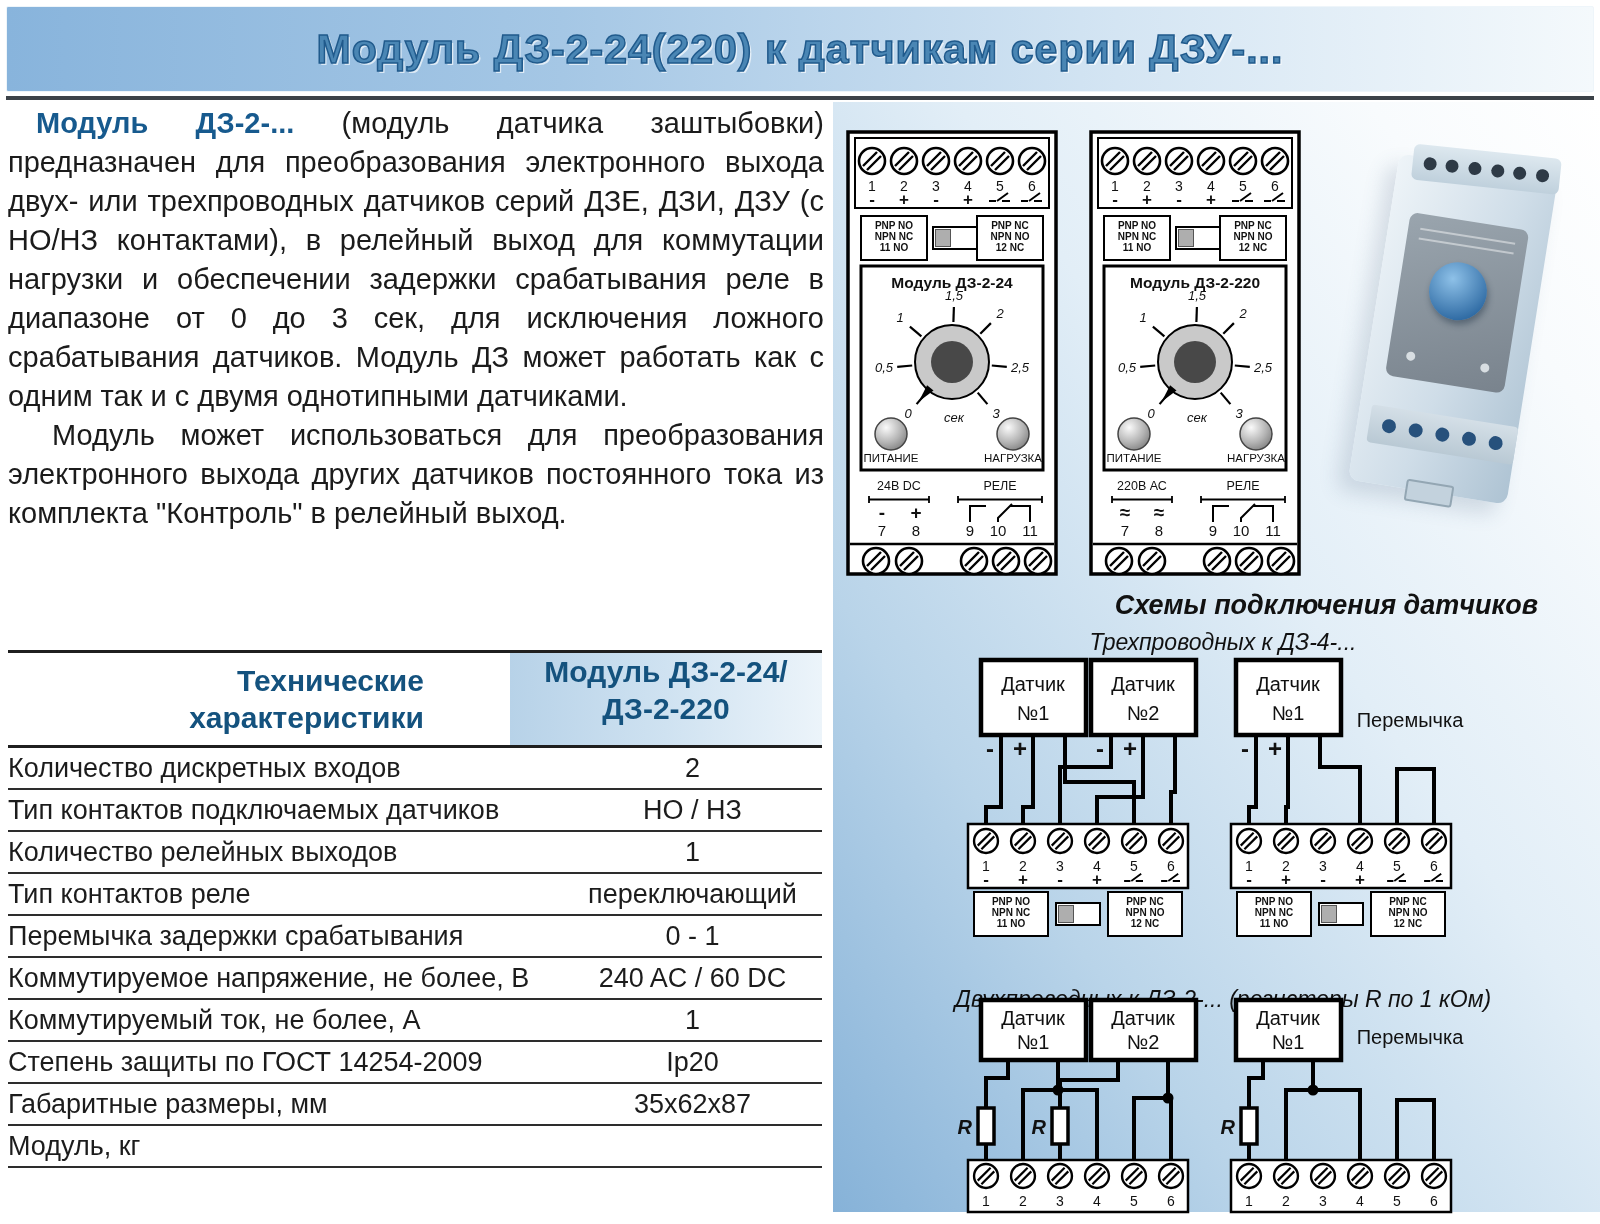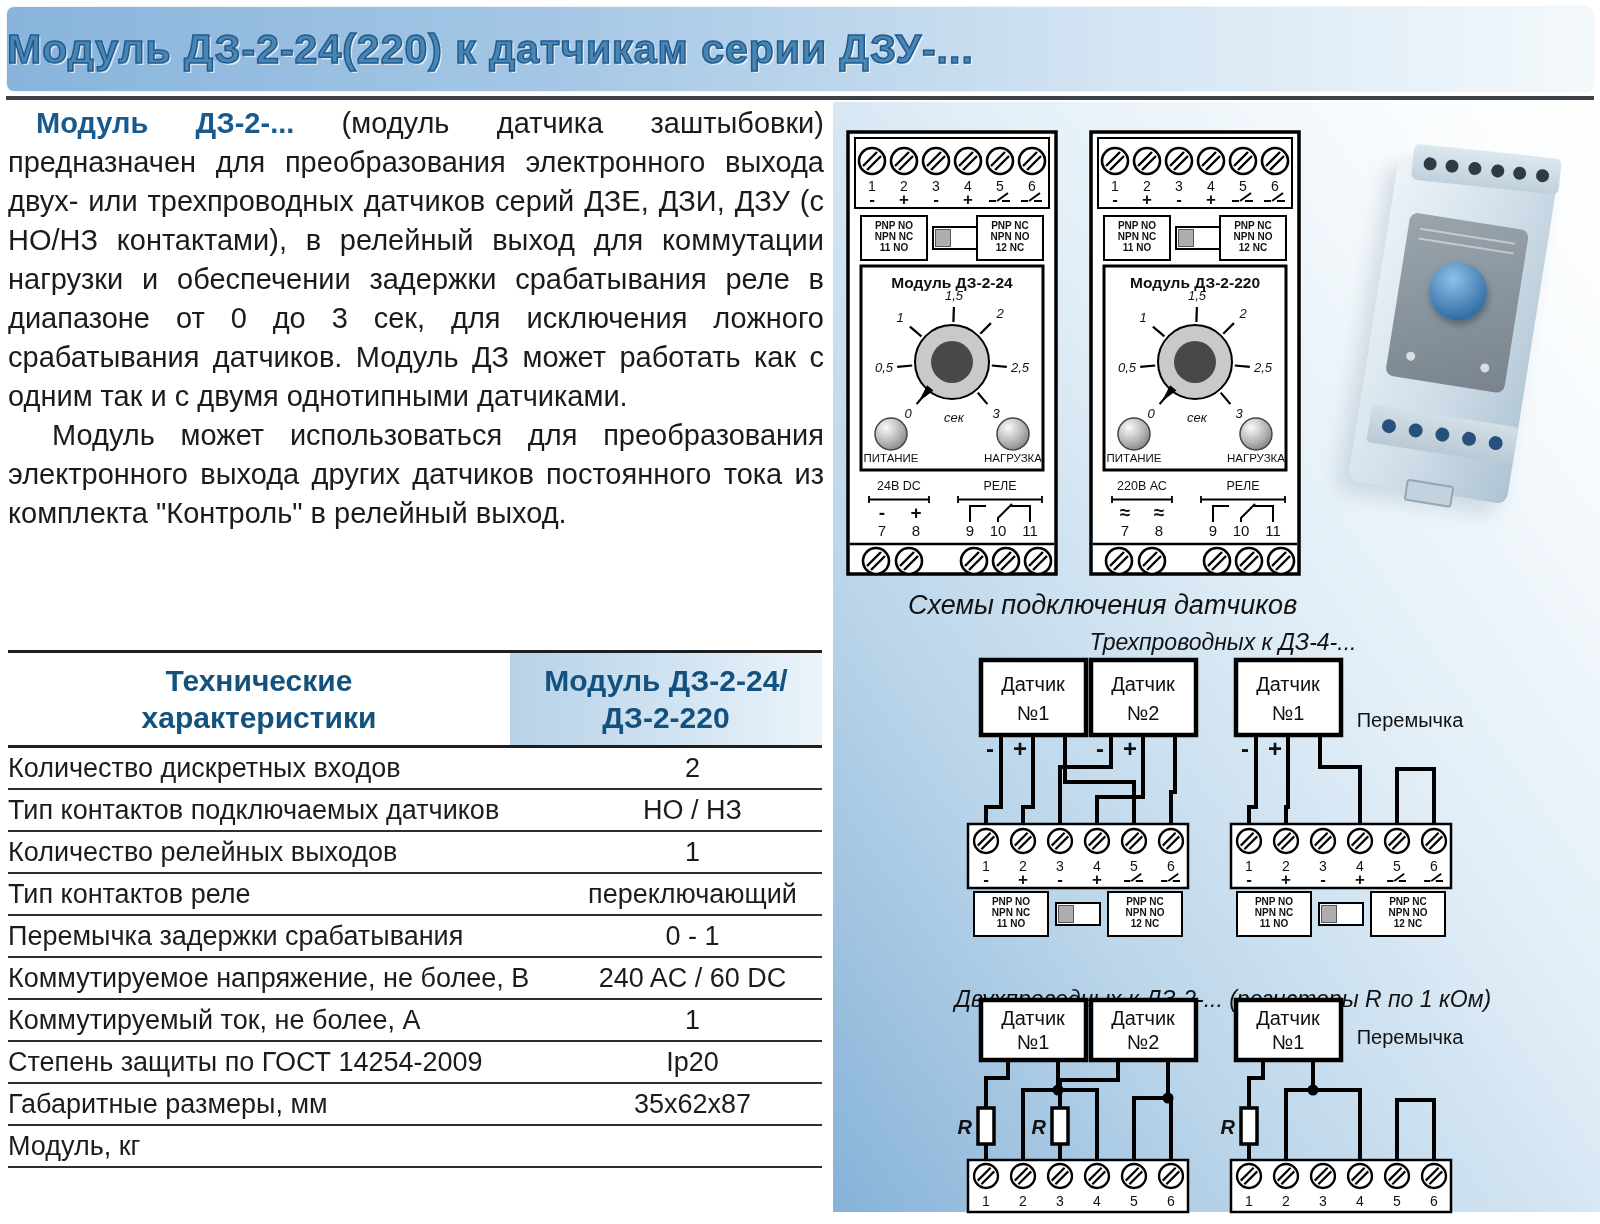--- a/index.html
+++ b/index.html
@@ -2,52 +2,52 @@
 <html><head>
 <meta charset="utf-8">
 <style>
   html,body{margin:0;padding:0;background:#fff;}
   .page{position:relative;width:1600px;height:1224px;background:#fff;overflow:hidden;
         font-family:"Liberation Sans",sans-serif;color:#1c1c1c;}
 
   
   .banner{position:absolute;left:6px;top:6px;width:1586px;height:84px;
           background:linear-gradient(90deg,#88b4dc 0%,#a5c7e5 35%,#d4e5f3 70%,#f4f9fc 100%);
-          border:1px solid #eef5fa;border-radius:8px;
-          display:flex;align-items:center;}
+          border:1px solid #eef5fa;border-radius:2px;
+          display:flex;align-items:center;justify-content:center;}
   .banner-title{font-size:41px;font-weight:bold;letter-spacing:1px;color:#4a86b4;
                 -webkit-text-stroke:1.5px #205a8c;
                 text-shadow:2px 2px 0 rgba(255,255,255,.65);}
   .toprule{position:absolute;left:6px;top:96px;width:1588px;height:4px;background:#3c4248;}
 
   
   .intro{position:absolute;left:8px;top:104px;width:816px;
          font-size:29px;line-height:39px;text-align:justify;color:#1b1b1b;}
   .intro p{margin:0;}
   .intro .p1{text-indent:28px;}
   .intro .p2{text-indent:44px;}
   .lead{font-weight:bold;color:#175a8e;}
 
   
   .spec{position:absolute;left:8px;top:650px;width:814px;}
   .spec-head{display:flex;height:92px;border-top:3px solid #1f1f1f;border-bottom:3px solid #1f1f1f;}
   .spec-head-left{width:502px;display:flex;align-items:center;justify-content:center;text-align:center;}
-  .spec-head-left span{display:block;width:330px;font-size:30px;line-height:37px;font-weight:bold;color:#14527e;}
+  .spec-head-left span{display:block;width:330px;font-size:30px;line-height:37px;font-weight:bold;color:#14527e;text-align:right;}
   .spec-head-right{flex:1;background:linear-gradient(90deg,#b7d2e8 0%,#cfe2f1 50%,#ecf4fa 100%);
-                   display:flex;align-items:center;justify-content:center;text-align:center;}
+                   display:flex;justify-content:center;text-align:center;}
   .spec-head-right span{display:block;width:300px;font-size:30px;line-height:37px;font-weight:bold;color:#14527e;}
   .srow{display:flex;height:40px;border-bottom:2px solid #2d2d2d;align-items:center;font-size:27px;}
   .srow .lab{width:555px;white-space:nowrap;}
   .srow .val{flex:1;text-align:center;}
 
   
   .panel{position:absolute;left:833px;top:102px;width:767px;height:1110px;
          background:linear-gradient(to top right,#86b2d8 0%,#b9d4e9 28%,#e2eef7 58%,#f8fbfd 85%,#ffffff 100%);}
   .panel svg{position:absolute;}
-  .schem-title{position:absolute;left:75px;width:630px;text-align:left;font-weight:normal;font-style:italic;
+  .schem-title{position:absolute;left:75px;width:630px;text-align:right;font-weight:bold;font-style:italic;
                font-size:27px;color:#111;}
   .schem-sub{position:absolute;left:55px;width:670px;text-align:center;font-style:italic;font-size:23px;color:#111;}
 
   
   text{fill:#111;}
   .tn{font-size:14px;text-anchor:middle;}
   .sym{font-size:17px;font-weight:bold;text-anchor:middle;}
   .pnp{font-size:10px;font-weight:bold;text-anchor:middle;}
   .mtitle{font-size:15.5px;font-weight:bold;text-anchor:middle;}
   .dlab{font-size:13px;font-style:italic;text-anchor:middle;}

